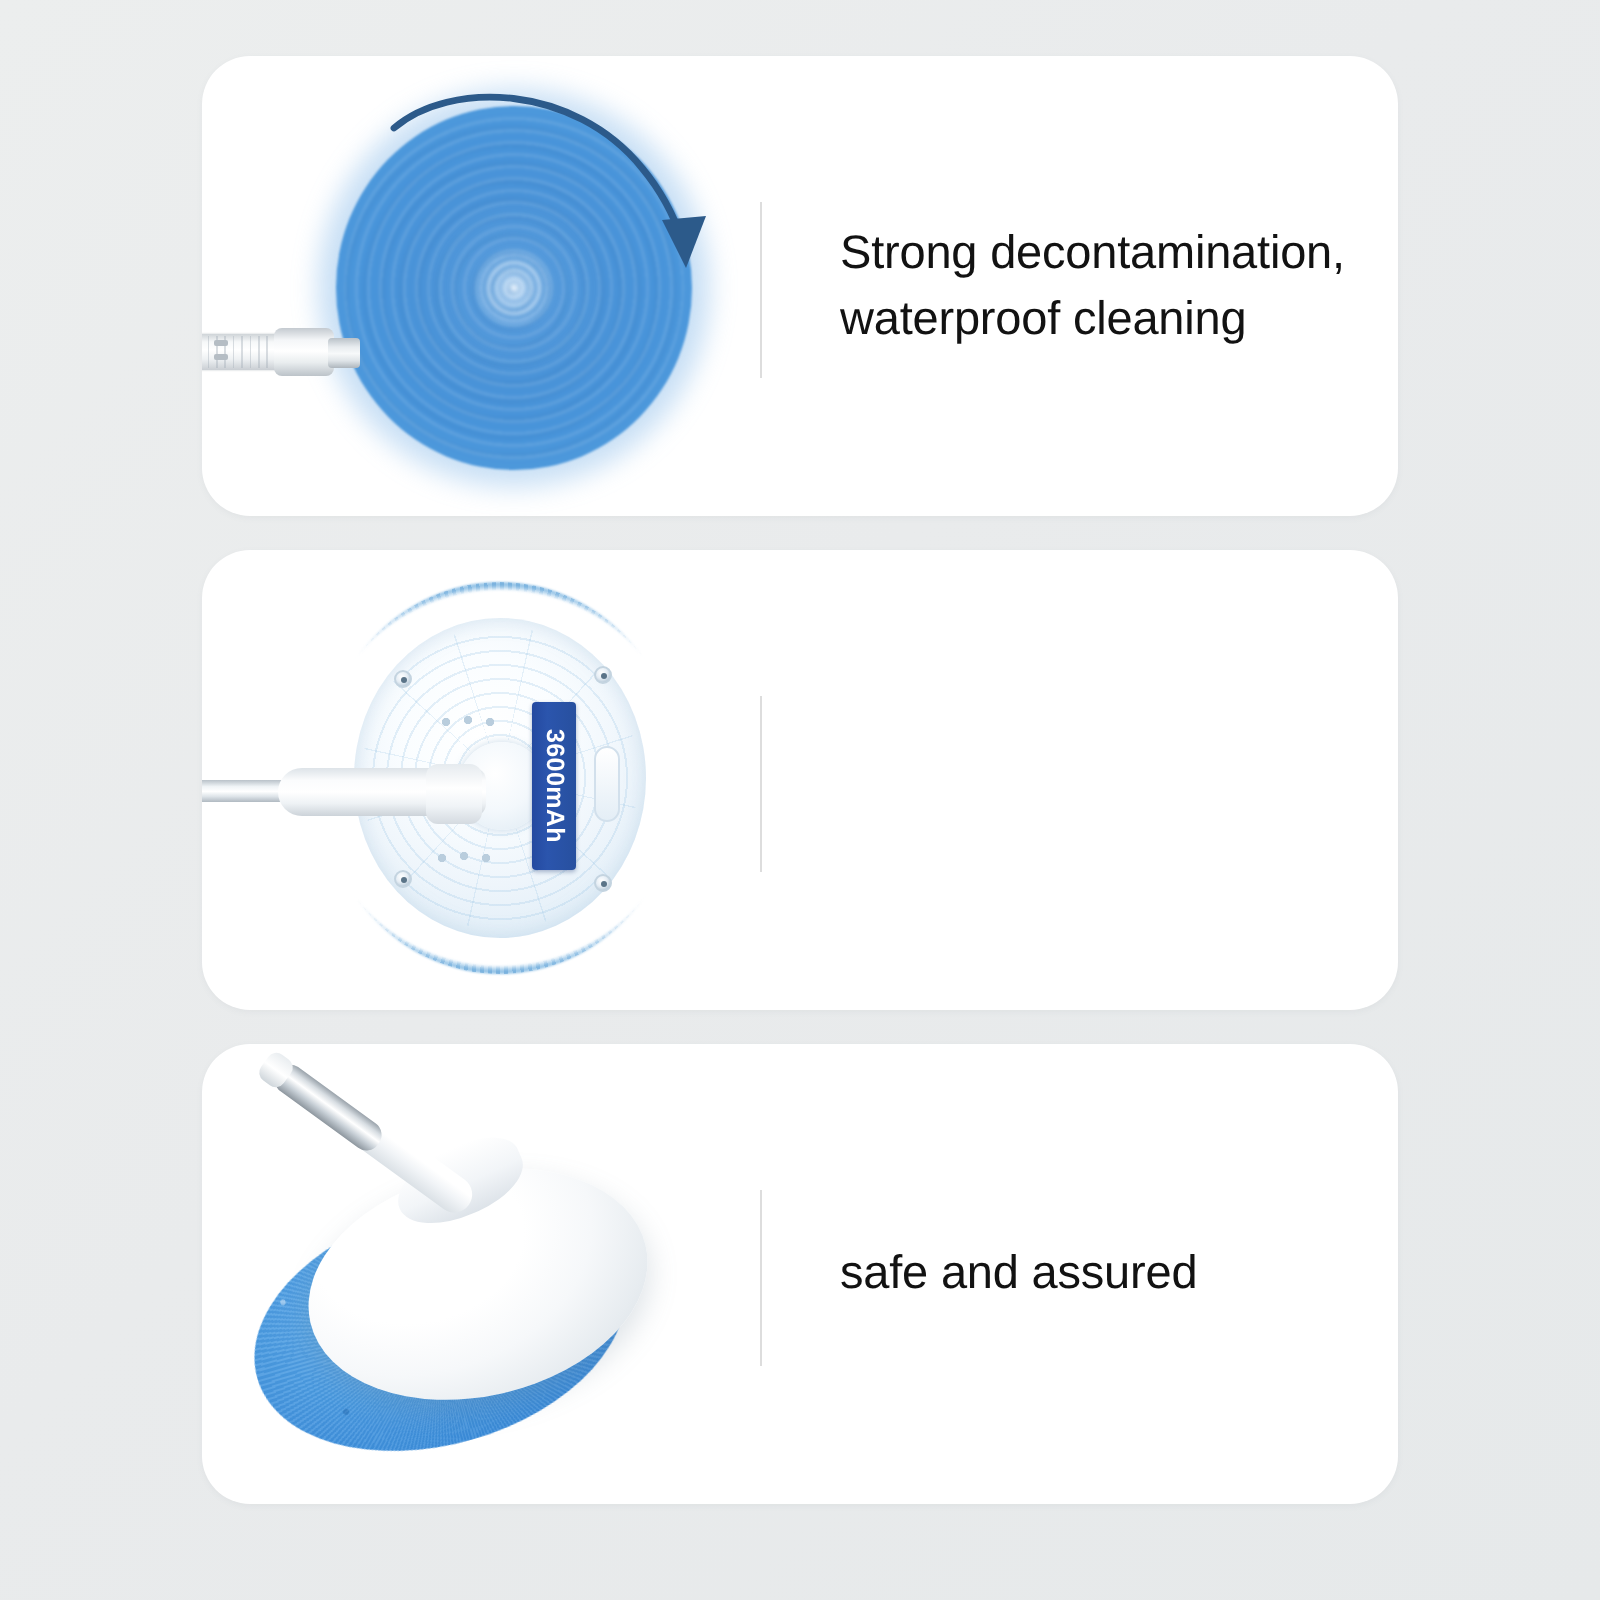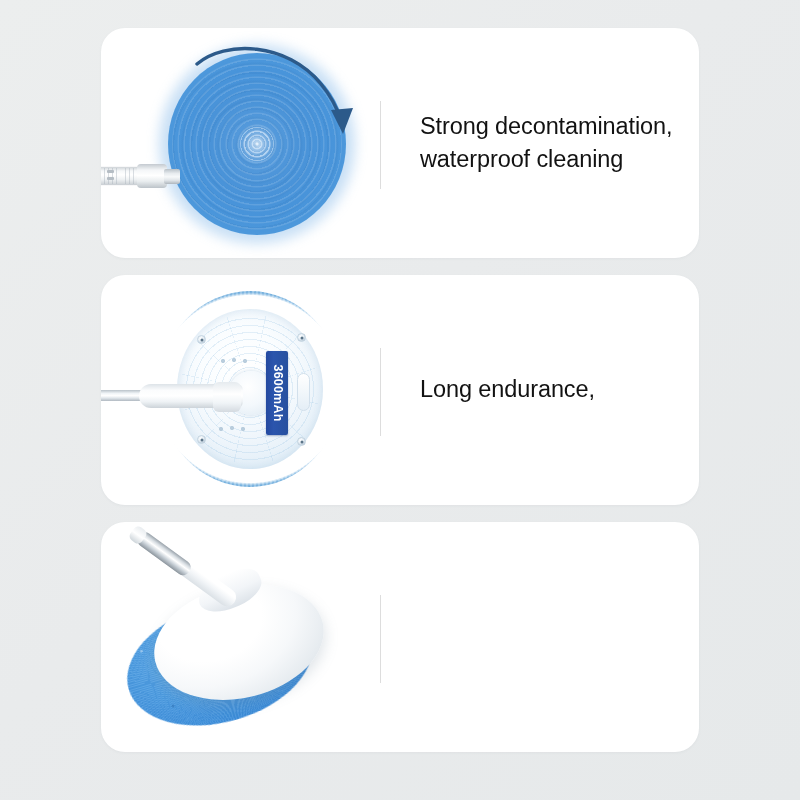--- a/index.html
+++ b/index.html
@@ -529,21 +529,20 @@
           <div class="handle2-rod"></div>
           <div class="handle2-grip"></div>
           <div class="handle2-fork"></div>
         </div>
       </div>
     </div>
 
     <div class="divider"></div>
 
     <div class="card-text">
-      <span class="line">Long endurance,</span>
     </div>
   </div>
 
   <div class="card">
 
     <div class="card-visual">
       <div class="ipx-wrap">
         <div class="pad">
           <div class="pad-texture"></div>
         </div>
@@ -554,16 +553,17 @@
         <div class="neck3"></div>
         <div class="shaft3"></div>
         <div class="shaft3-metal"></div>
         <div class="shaft3-tip"></div>
       </div>
     </div>
 
     <div class="divider"></div>
 
     <div class="card-text">
+      <span class="line">safe and assured</span>
     </div>
   </div>
 
 </div>
 
 </body></html>

